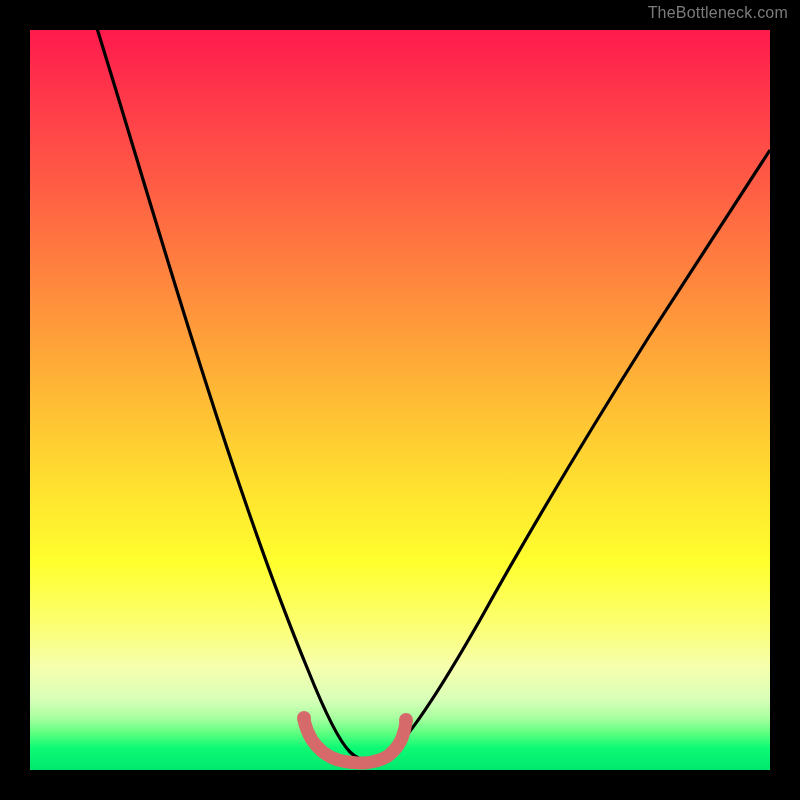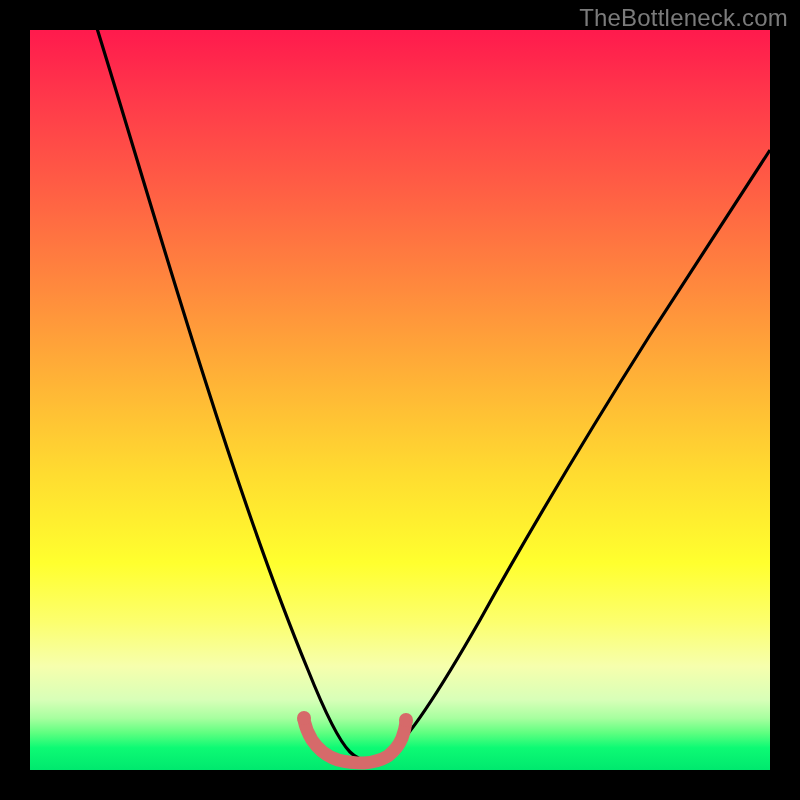--- a/index.html
+++ b/index.html
@@ -41,21 +41,21 @@
       #5eff80 95%,
       #0dfa74 97%,
       #00e86e 100%
     );
   }
   .watermark {
     position: absolute;
     top: 4px;
     right: 12px;
     color: #7b7b7b;
-    font-size: 24px;
+    font-size: 16px;
     font-weight: 500;
     letter-spacing: 0.2px;
     user-select: none;
   }
   svg.curve {
     position: absolute;
     left: 0;
     top: 0;
     width: 740px;
     height: 740px;

